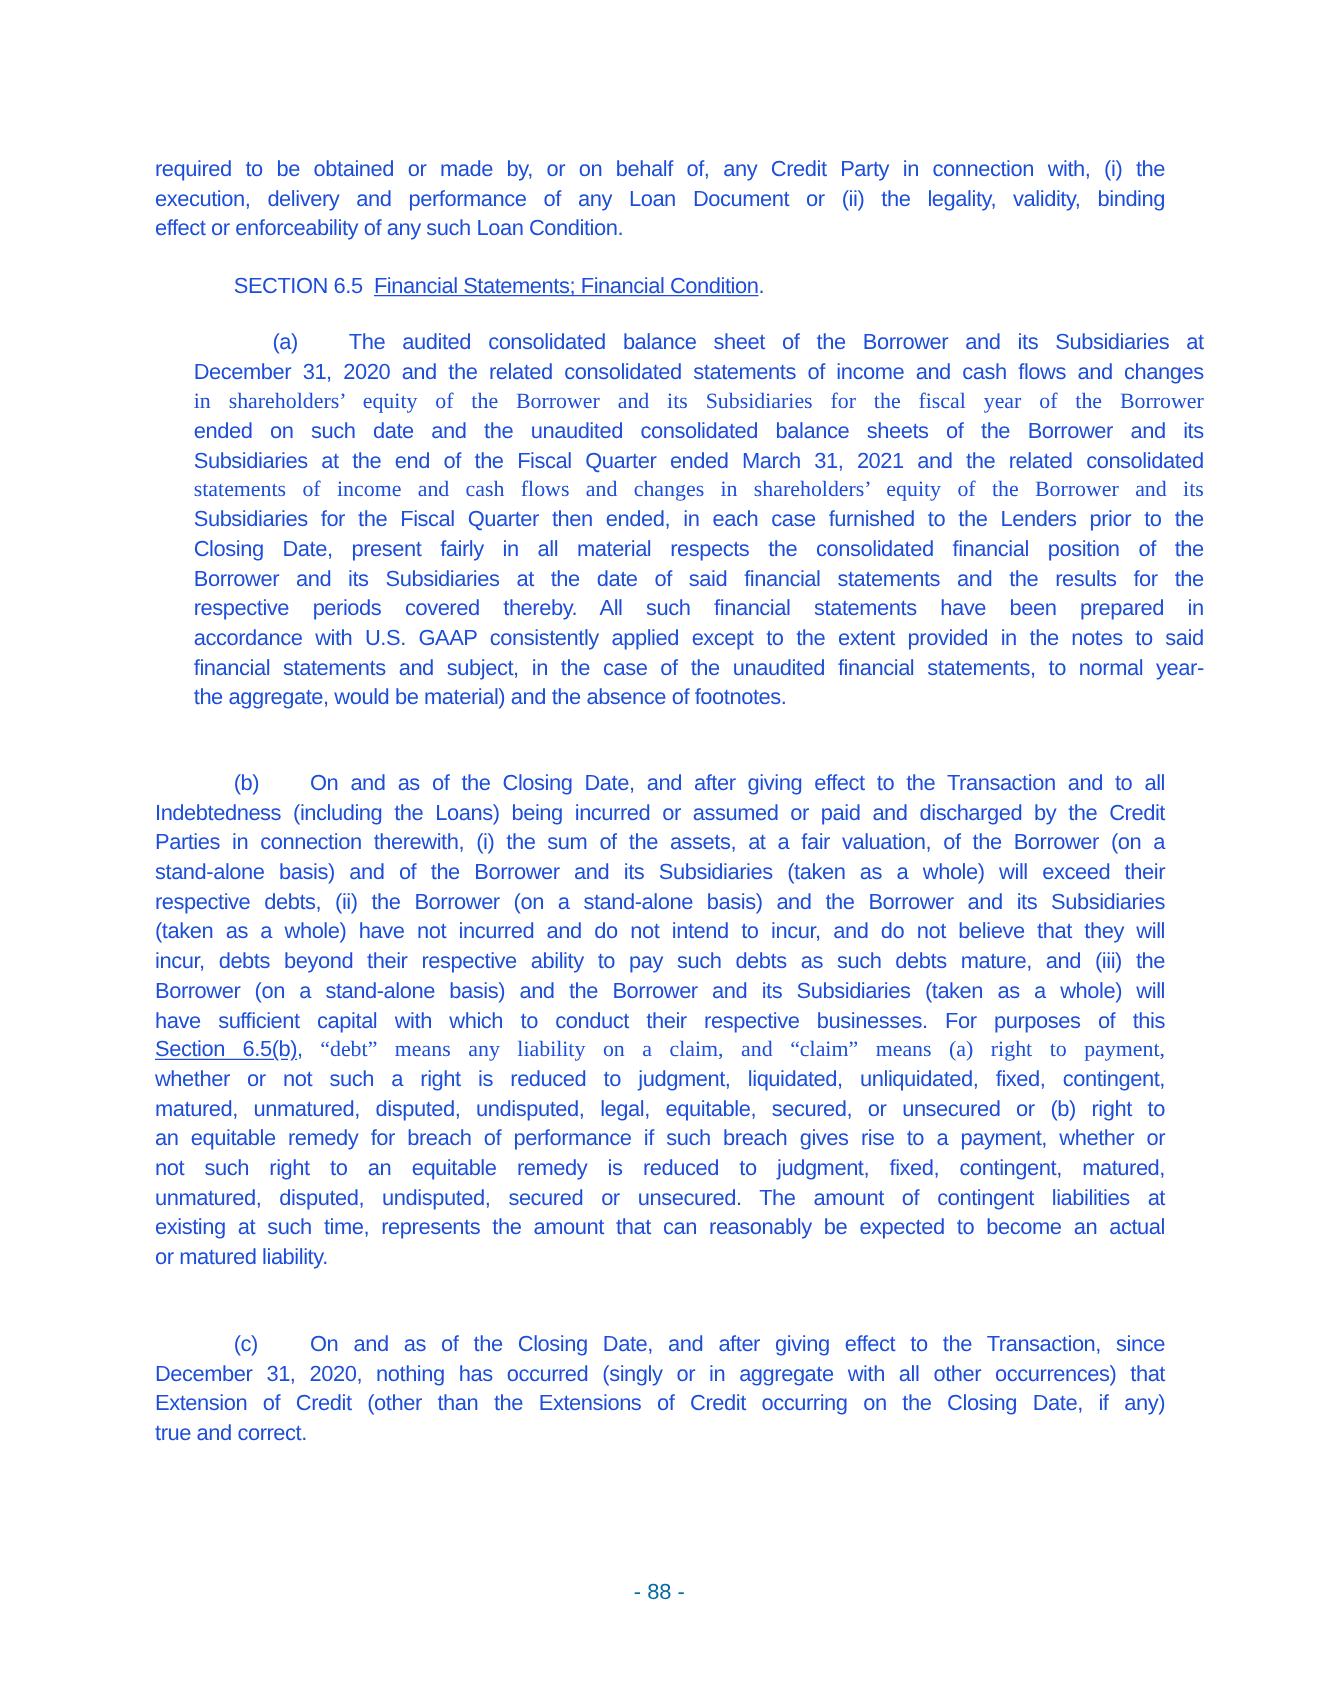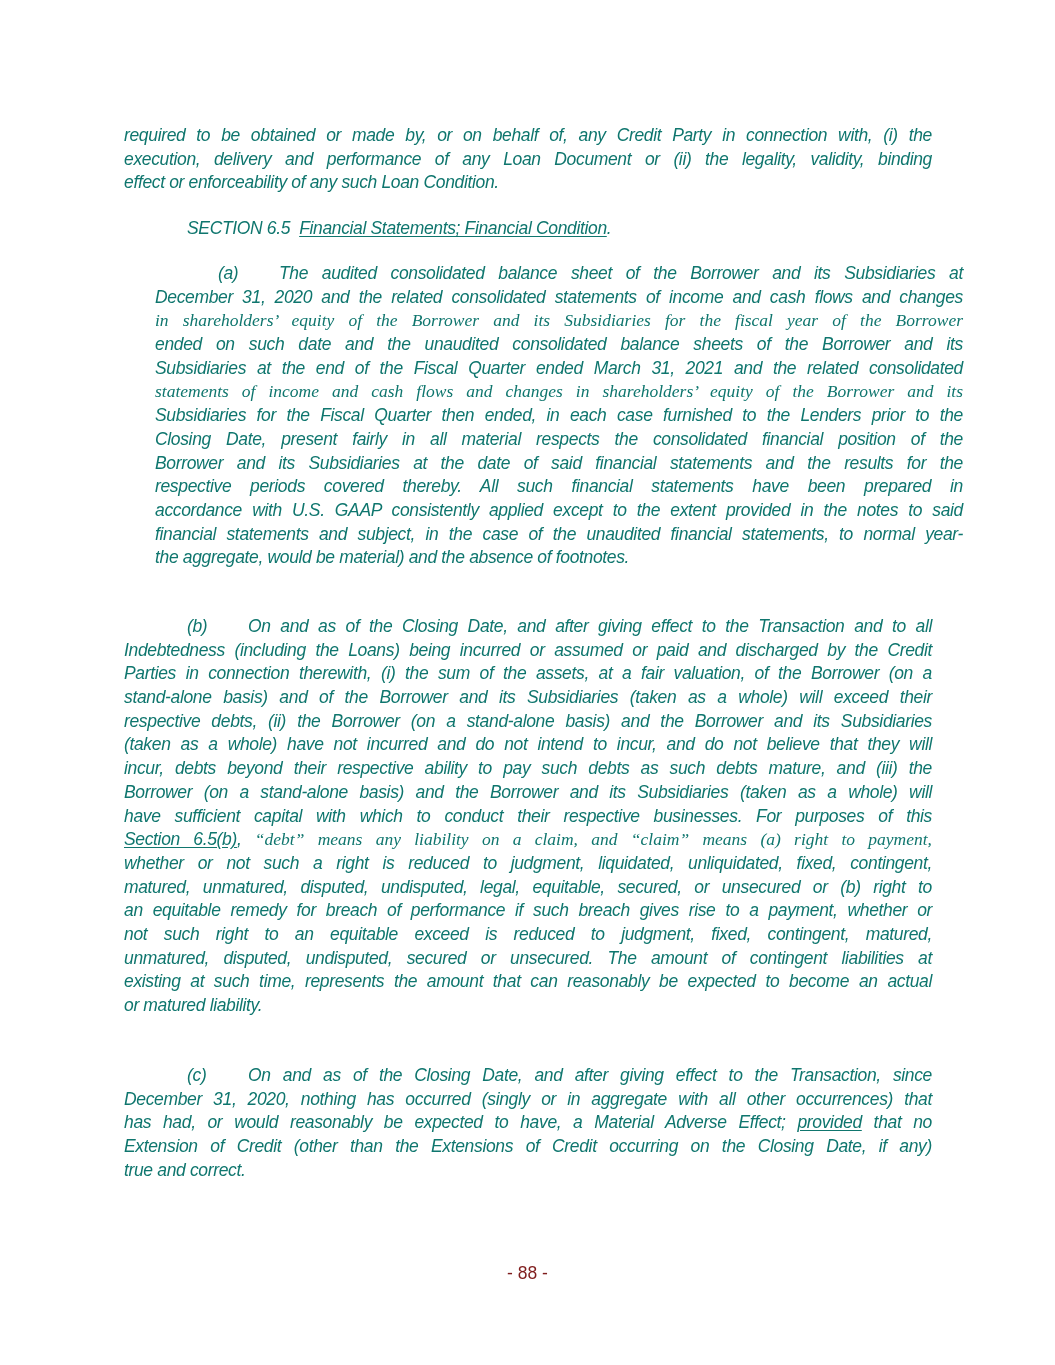--- a/index.html
+++ b/index.html
@@ -2,38 +2,37 @@
 <html><head>
 <meta charset="utf-8">
 <style>
   html, body { margin: 0; padding: 0; background: #ffffff; }
   body { width: 1055px; height: 1365px; position: relative; overflow: hidden; }
   .page {
     position: absolute; left: 0; top: 0; width: 1055px; height: 1365px; background: #ffffff;
   }
   .text {
     position: absolute; left: 124px; width: 808px;
-    font-family: "Liberation Sans", sans-serif; font-size: 17.5px; color: #0f766e;
+    font-family: "Liberation Sans", sans-serif; font-size: 17.5px; color: #1d4ed8;
     letter-spacing: -0.35px;
-    font-style: italic;
   }
   .line {
     display: block; height: 23.7px; line-height: 23.7px; white-space: nowrap;
     text-align: justify; text-align-last: justify; overflow: visible;
   }
   .line.last { text-align-last: left; }
   .line.serif { font-family: "Liberation Serif", serif; font-size: 17.5px; letter-spacing: 0; }
   .indent { padding-left: 63px; }
   .u { text-decoration: underline; text-underline-offset: 2px; }
   .sr { font-family: "Liberation Serif", serif; letter-spacing: 0; }
   .label { display: inline-block; width: 61px; }
   .heading { padding-left: 63px; text-align-last: left; }
   .pageno {
     position: absolute; left: 0; width: 1055px; top: 1263px; text-align: center;
-    font-family: "Liberation Sans", sans-serif; font-size: 17.5px; color: #7f1d1d;
+    font-family: "Liberation Sans", sans-serif; font-size: 17.5px; color: #0369a1;
   }
 </style>
 </head>
 <body>
 
 <div class="page">
 
   <div class="text" style="top:124px;">
     <span class="line">required to be obtained or made by, or on behalf of, any Credit Party in connection with, (i) the</span>
     <span class="line">execution, delivery and performance of any Loan Document or (ii) the legality, validity, binding</span>
@@ -69,28 +68,27 @@
     <span class="line">stand-alone basis) and of the Borrower and its Subsidiaries (taken as a whole) will exceed their</span>
     <span class="line">respective debts, (ii) the Borrower (on a stand-alone basis) and the Borrower and its Subsidiaries</span>
     <span class="line">(taken as a whole) have not incurred and do not intend to incur, and do not believe that they will</span>
     <span class="line">incur, debts beyond their respective ability to pay such debts as such debts mature, and (iii) the</span>
     <span class="line">Borrower (on a stand-alone basis) and the Borrower and its Subsidiaries (taken as a whole) will</span>
     <span class="line">have sufficient capital with which to conduct their respective businesses.  For purposes of this</span>
     <span class="line"><span class="u">Section 6.5(b)</span><span>,</span><span class="sr"> “debt” means any liability on a claim, and “claim” means (a) right to payment,</span></span>
     <span class="line">whether or not such a right is reduced to judgment, liquidated, unliquidated, fixed, contingent,</span>
     <span class="line">matured, unmatured, disputed, undisputed, legal, equitable, secured, or unsecured or (b) right to</span>
     <span class="line">an equitable remedy for breach of performance if such breach gives rise to a payment, whether or</span>
-    <span class="line">not such right to an equitable exceed is reduced to judgment, fixed, contingent, matured,</span>
+    <span class="line">not such right to an equitable remedy is reduced to judgment, fixed, contingent, matured,</span>
     <span class="line">unmatured, disputed, undisputed, secured or unsecured.  The amount of contingent liabilities at</span>
     <span class="line">existing at such time, represents the amount that can reasonably be expected to become an actual</span>
     <span class="line last">or matured liability.</span>
   </div>
 
   <div class="text" style="top:1064px;">
     <span class="line indent"><span class="label">(c)</span><span>On and as of the Closing Date, and after giving effect to the Transaction, since</span></span>
     <span class="line">December 31, 2020, nothing has occurred (singly or in aggregate with all other occurrences) that</span>
-    <span class="line"><span>has had, or would reasonably be expected to have, a Material Adverse Effect; </span><span class="u">provided</span><span> that no</span></span>
     <span class="line">Extension of Credit (other than the Extensions of Credit occurring on the Closing Date, if any)</span>
     <span class="line last">true and correct.</span>
   </div>
 
   <div class="pageno">- 88 -</div>
 </div>
 
 </body></html>

